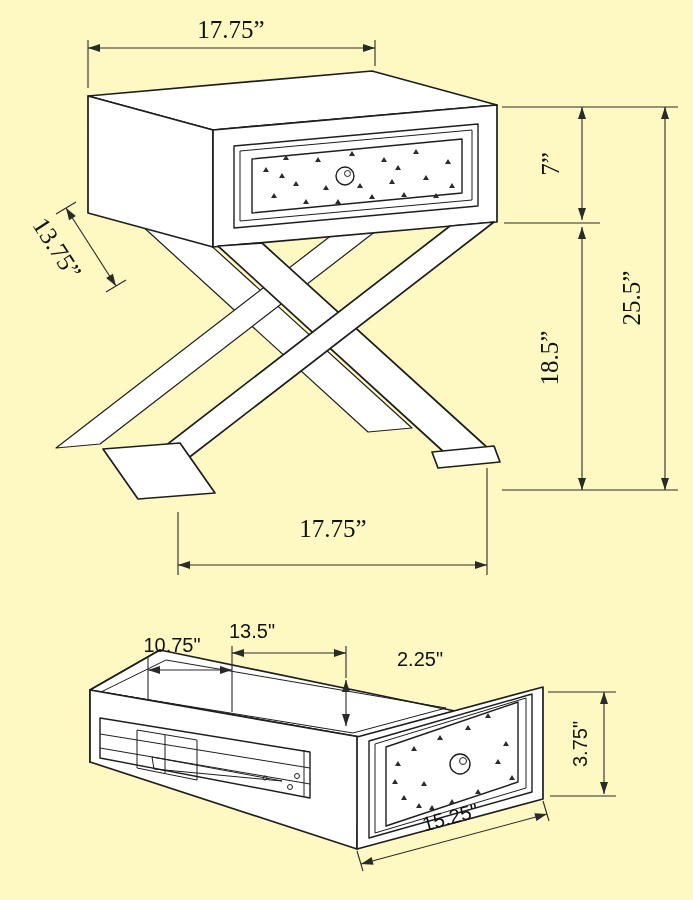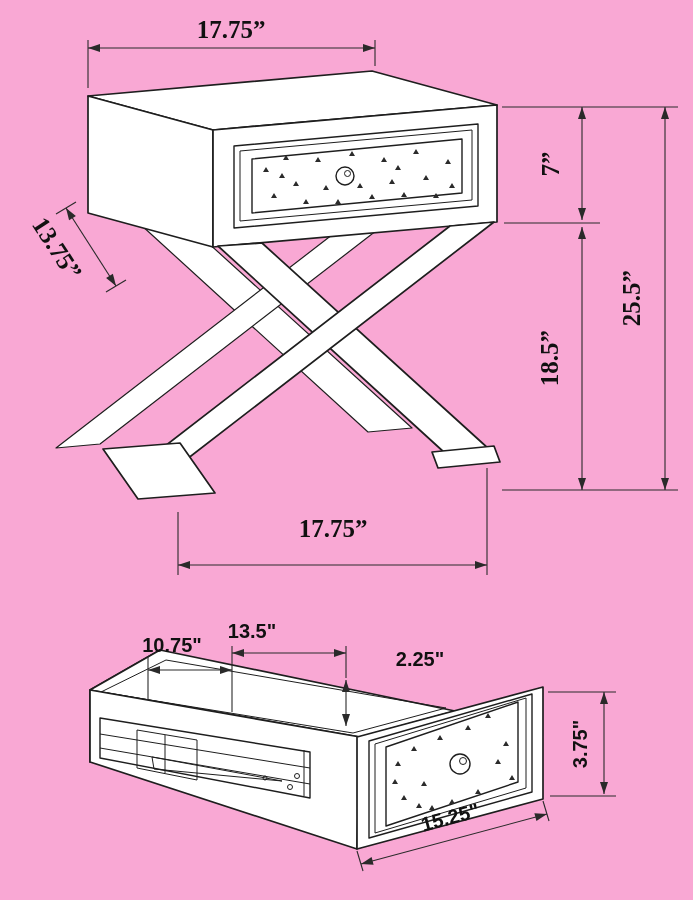--- a/index.html
+++ b/index.html
@@ -1,16 +1,16 @@
 <!DOCTYPE html>
 <html><head>
 <meta charset="utf-8">
 <style>
   html,body{margin:0;padding:0;background:#ffffff;}
-  .canvas{width:693px;height:900px;background:#f9a8d4;overflow:hidden;font-family:"Liberation Sans",sans-serif;font-weight:bold;}
+  .canvas{width:693px;height:900px;background:#fef9c3;overflow:hidden;font-family:"Liberation Sans",sans-serif;}
   svg{display:block;}
   .ol{fill:#ffffff;stroke:#1e1e1e;stroke-width:1.7;stroke-linejoin:round;}
   .ln{fill:none;stroke:#1e1e1e;stroke-width:1.4;stroke-linejoin:round;}
   .thin{fill:none;stroke:#1e1e1e;stroke-width:1;}
   .dim{stroke:#2a2a2a;stroke-width:1.1;fill:none;}
   .head{fill:#2a2a2a;stroke:none;}
   .spk{fill:#2b2b2b;stroke:none;}
   .knob{fill:#ffffff;stroke:#1e1e1e;stroke-width:1.4;}
   .dim-serif{font-family:"Liberation Serif",serif;font-size:25px;fill:#111;}
   .dim-sans{font-family:"Liberation Sans",sans-serif;font-size:20px;fill:#111;}

